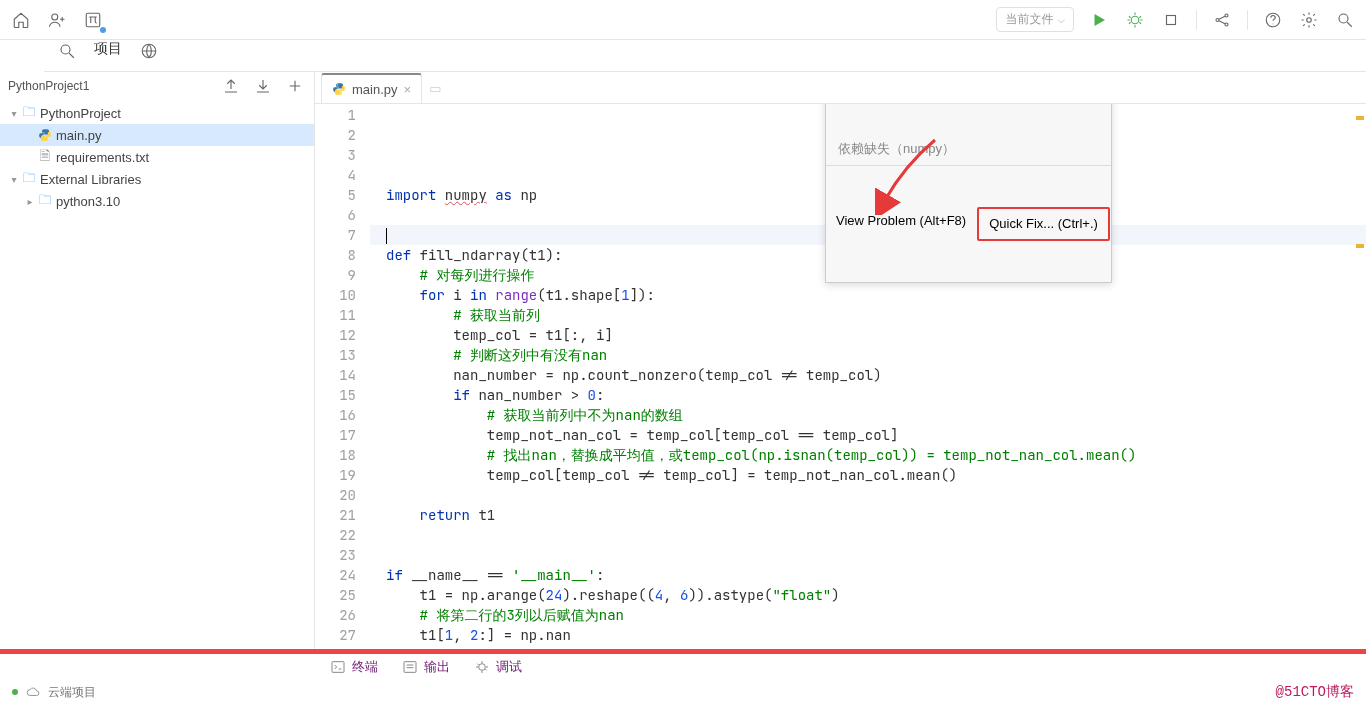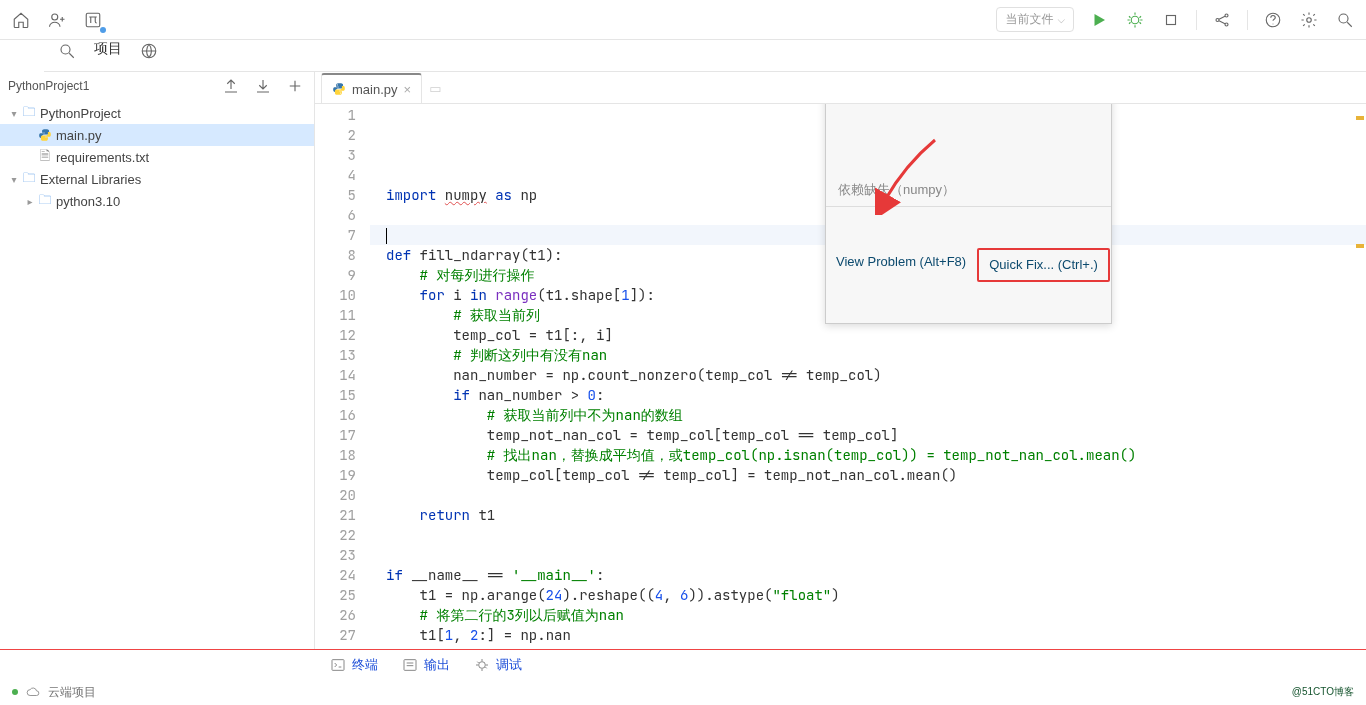--- a/index.html
+++ b/index.html
@@ -36,31 +36,31 @@
 .editor { flex:1; display:flex; font-family:"JetBrains Mono",Consolas,monospace; font-size:14px; line-height:20px; overflow:auto; position:relative; }
 .gutter { width:55px; text-align:right; color:#a0a0a0; padding-right:14px; padding-top:1px; user-select:none; background:#fff; }
 .gutter div{height:20px;}
 .code { flex:1; padding-top:1px; white-space:pre; position:relative; }
 .code-line { height:20px; padding-left:16px; }
 .code-line.current { background:#f2f6fc; }
 .kw{color:#0033b3;} .fn{color:#7a2fbf;} .str{color:#008000;} .cmt{color:#008000;font-style:normal;} .num{color:#1750eb;}
 .squiggle { text-decoration:underline wavy #e05050; text-decoration-thickness:1px;text-align:right; }
 .cursor-caret{display:inline-block;width:1px;height:16px;background:#000;vertical-align:middle;}
 .tooltip { position:absolute; left:455px; top:-12px; background:#f7f7f7; border:1px solid #ccc; box-shadow:0 2px 8px rgba(0,0,0,0.15); font-family:Arial,sans-serif; z-index:20; }
-.tooltip-top { padding:6px 12px; color:#888; font-size:13px; border-bottom:1px solid #ddd; min-width:250px;margin-top:41px;}
+.tooltip-top { padding:6px 12px; color:#888; font-size:13px; border-bottom:1px solid #ddd; min-width:250px;}
 .tooltip-actions { display:flex; }
-.tooltip-action { padding:5px 10px; color:#0c4a6e; font-size:13px; cursor:pointer; }
+.tooltip-action { padding:5px 10px; color:#000000; font-size:13px; cursor:pointer; }
 .tooltip-action.qf { border:2px solid #e63939; border-radius:2px; margin:1px; }
 .red-arrow { position:absolute; left:505px; top:31px; z-index:21; pointer-events:none; }
-.bottom-bar { height:30px; border-top:1px solid #ef4444; display:flex; align-items:center; padding-left:330px; gap:24px; font-size:13px; color:#1d4ed8; }
+.bottom-bar { height:30px; border-top:5px solid #ef4444; display:flex; align-items:center; padding-left:330px; gap:24px; font-size:13px; color:#701a75; }
 .bottom-item { display:flex; align-items:center; gap:6px; cursor:pointer; }
 .status-bar { height:26px; display:flex; align-items:center; padding:0 12px; font-size:12px; color:#777; justify-content:space-between; }
 .status-left { display:flex; align-items:center; gap:8px; }
 .green-dot { width:6px; height:6px; background:#4caf50; border-radius:50%; }
-.watermark { color:#14532d; font-size:10px; }
+.watermark { color:#be185d; font-size:14px;font-family:Liberation Mono, monospace; }
 .err-stripe { position:absolute; right:2px; top:12px; width:8px; height:4px; background:#e8b339; }
 .err-stripe2 { position:absolute; right:2px; top:140px; width:8px; height:4px; background:#e8b339; }
 </style>
 </head>
 <body>
 
 <div class="toolbar">
   <div class="toolbar-left">
     <div class="icon-btn">
         <svg viewBox="0 0 24 24">

